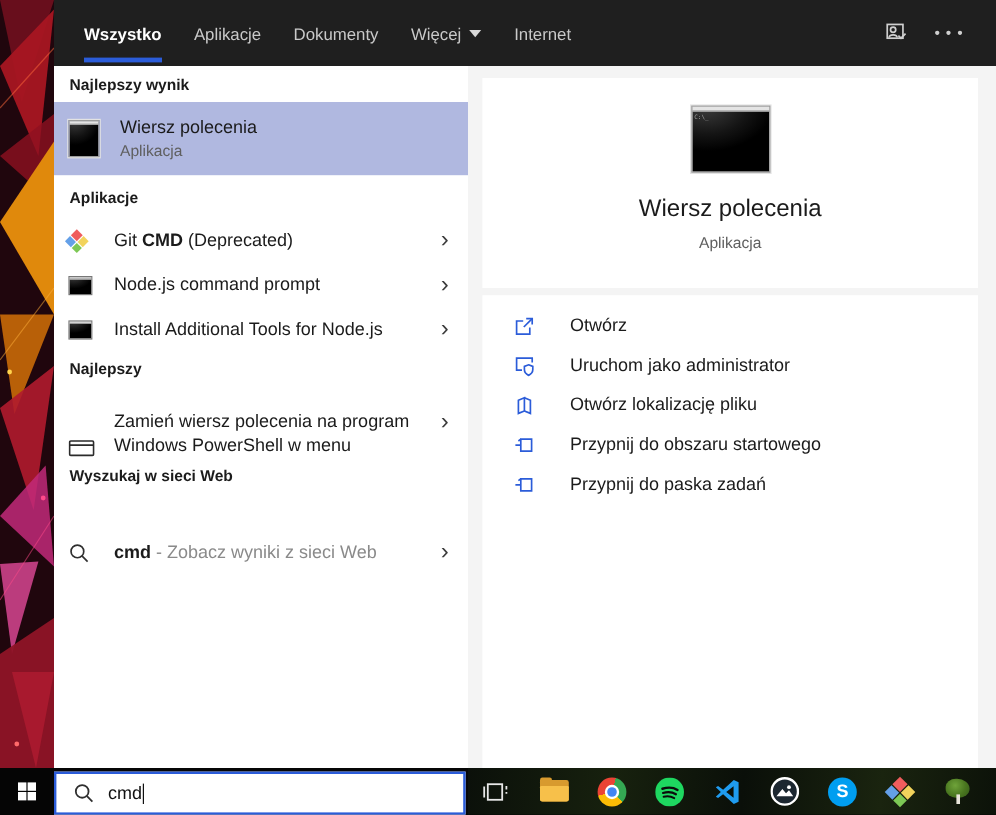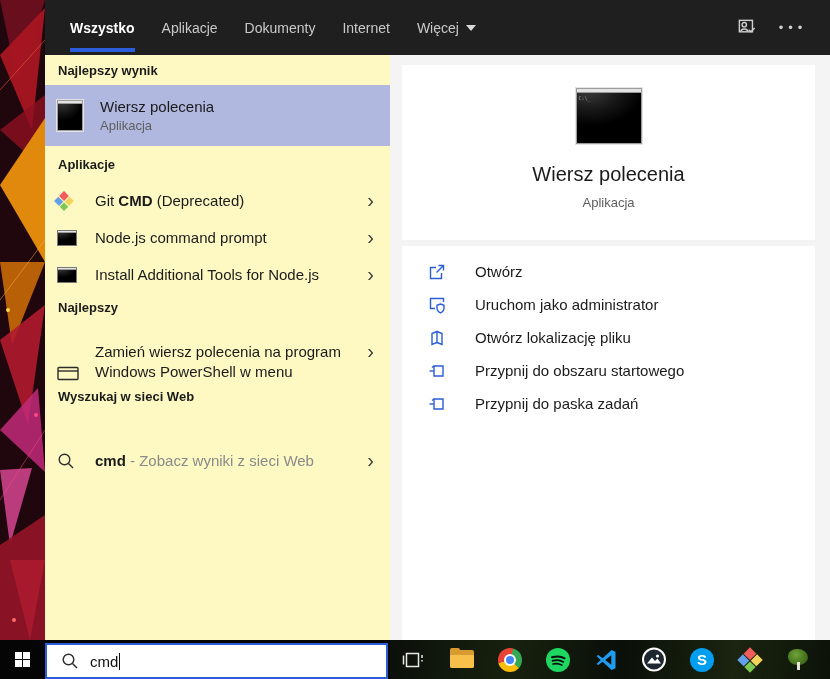--- a/index.html
+++ b/index.html
@@ -15,21 +15,21 @@
   .tabs { display:flex; padding-left:25px; gap:27px; }
   .tab { position:relative; display:flex; align-items:center; color:#c9c9c9; font-size:14px; cursor:default; }
   .tab.active { color:#ffffff; font-weight:bold; }
   .tab.active .underline { position:absolute; left:0; right:0; bottom:3px; height:4px; background:#2b5cd9; }
   .tab .dd-arrow { width:0; height:0; border-left:5px solid transparent; border-right:5px solid transparent; border-top:6px solid #d9d9d9; margin-left:7px; }
   .header-right { margin-left:auto; display:flex; align-items:center; gap:16px; padding-right:22px; }
   .hdr-btn { display:flex; align-items:center; justify-content:center; width:30px; height:30px; }
   .ellipsis { color:#cfcfcf; font-size:13px; letter-spacing:5px; }
 
   
-  .left-panel { position:absolute; left:45px; top:55px; width:345px; height:585px; background:#fef9c3; }
+  .left-panel { position:absolute; left:45px; top:55px; width:345px; height:585px; background:#ffffff; }
   .section-hdr { display:flex; align-items:center; padding-left:13px; font-size:13px; font-weight:bold; color:#1b1b1b; }
   .h-best { height:30px; } .h-apps { height:36px; } .h-set { height:29px; } .h-web { height:28px; }
   .lrow { position:relative; display:flex; align-items:center; padding-left:12px; }
   .lrow .chev { position:absolute; right:16px; top:50%; transform:translateY(-54%); font-size:20px; color:#3c3c3c; line-height:1; }
   .best-row { height:61px; background:#b0b8e0; }
   .app-row { height:37px; } .set-row { height:60px;align-items:flex-end; } .web-row { height:37px;margin-top:32px; }
   .icon-col { width:26px; display:flex; justify-content:flex-start; }
   .row-title { font-size:15px; color:#1b1b1b; }
   .row-sub { font-size:13px; color:#5f5f5f; margin-top:3px; }
   .best-text { margin-left:17px; }
@@ -130,25 +130,25 @@
       <span>Wszystko</span>
       <span class="underline"></span>
     </div>
     <div class="tab">
       <span>Aplikacje</span>
     </div>
     <div class="tab">
       <span>Dokumenty</span>
     </div>
     <div class="tab">
-      <span>Internet</span>
-    </div>
-    <div class="tab">
       <span>Więcej</span>
       <span class="dd-arrow"></span>
+    </div>
+    <div class="tab">
+      <span>Internet</span>
     </div>
   </div>
   <div class="header-right">
     <div class="hdr-btn">
       <svg width="24" height="24" viewBox="0 0 22 22" fill="none" stroke="#cfcfcf" stroke-width="1.3">
         <rect x="4" y="4" width="12" height="10.5"></rect>
         <circle cx="8.5" cy="8" r="2"></circle>
         <path d="M5.5 14 C5.5 11.3 11.5 11.3 11.5 14"></path>
         <path d="M12.5 12.5 l2 2 l3.5 -3.5"></path>
       </svg>

